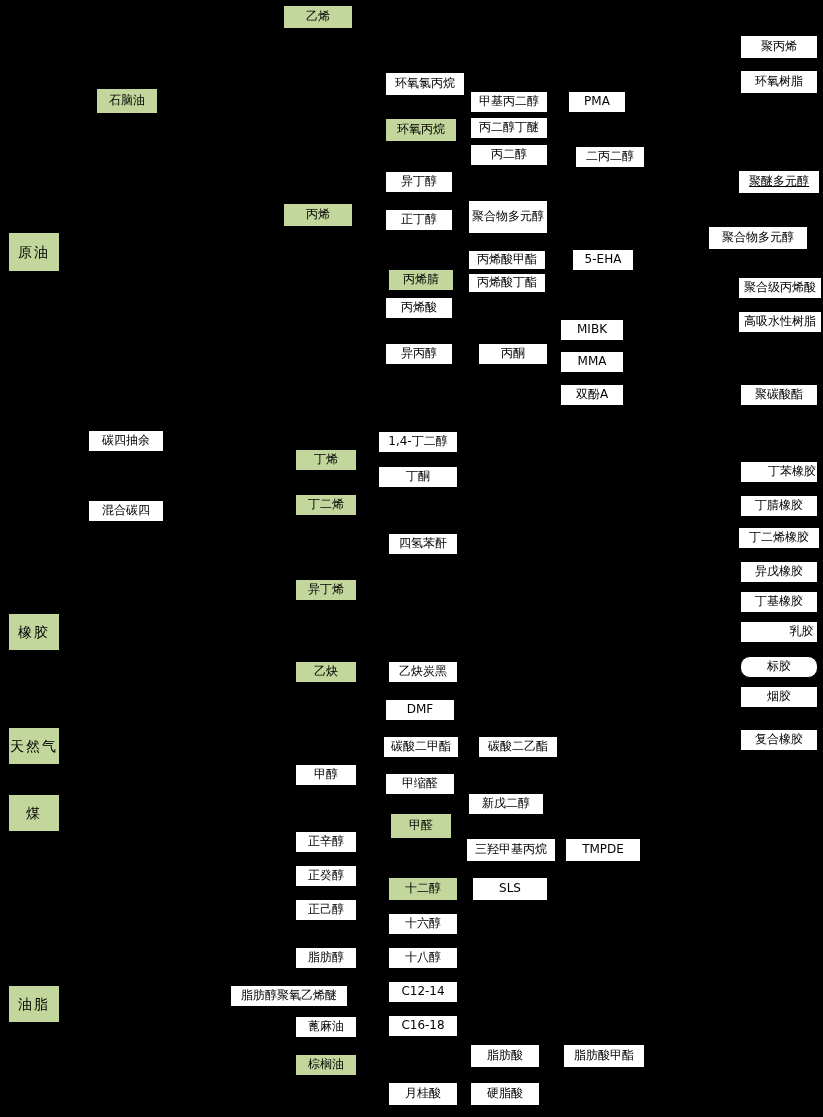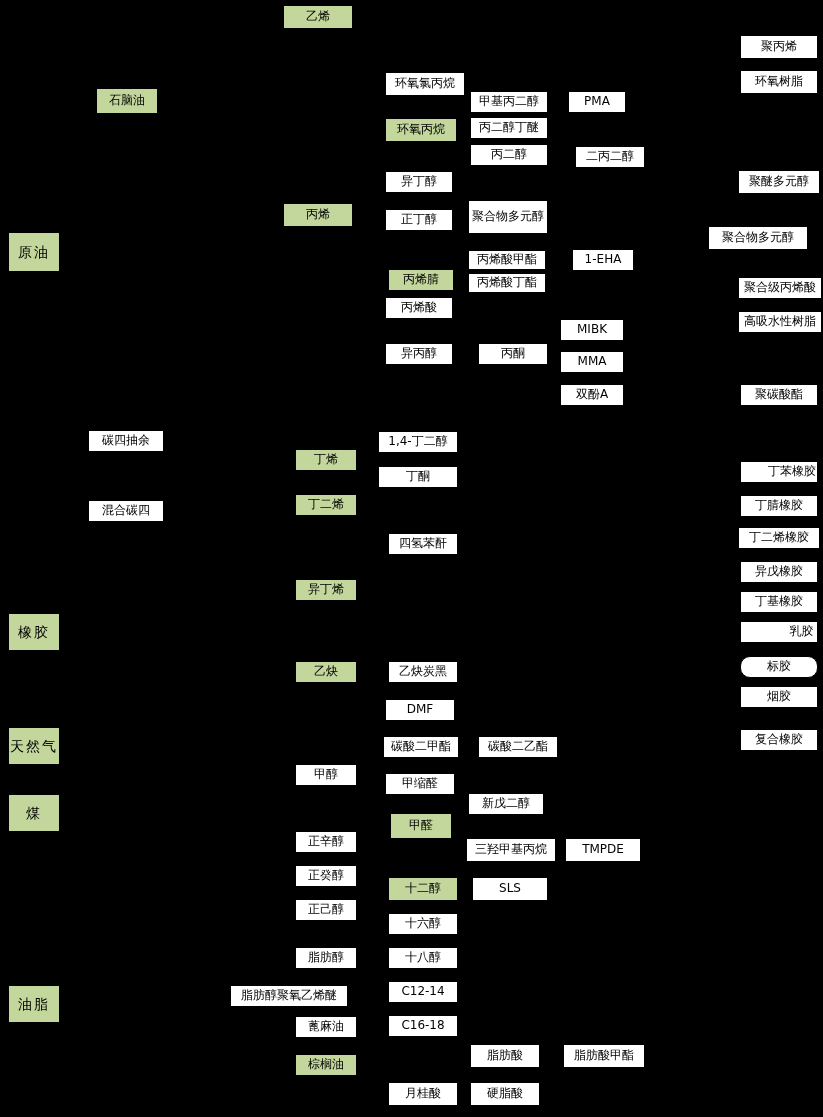--- a/index.html
+++ b/index.html
@@ -122,27 +122,27 @@
       <div class="node" style="left: 740px; top: 35px; width: 78px; height: 24px;">聚丙烯</div>
       <div class="node" style="left: 740px; top: 70px; width: 78px; height: 24px;">环氧树脂</div>
       <div class="node" style="left: 385px; top: 72px; width: 80px; height: 24px;">环氧氯丙烷</div>
       <div class="node green" style="left: 96px; top: 88px; width: 62px; height: 26px;">石脑油</div>
       <div class="node" style="left: 470px; top: 91px; width: 78px; height: 22px;">甲基丙二醇</div>
       <div class="node" style="left: 568px; top: 91px; width: 58px; height: 22px;">PMA</div>
       <div class="node" style="left: 470px; top: 117px; width: 78px; height: 22px;">丙二醇丁醚</div>
       <div class="node green" style="left: 385px; top: 118px; width: 72px; height: 24px;">环氧丙烷</div>
       <div class="node" style="left: 470px; top: 144px; width: 78px; height: 22px;">丙二醇</div>
       <div class="node" style="left: 575px; top: 146px; width: 70px; height: 22px;">二丙二醇</div>
-      <div class="node" style="left: 738px; top: 170px; width: 82px; height: 24px;">聚醚多元醇</div>
+      <div class="node" style="left: 738px; top: 170px; width: 82px; height: 24px; text-decoration: underline;">聚醚多元醇</div>
       <div class="node" style="left: 385px; top: 171px; width: 68px; height: 22px;">异丁醇</div>
       <div class="node" style="left: 468px; top: 200px; width: 80px; height: 34px;">聚合物多元醇</div>
       <div class="node green" style="left: 283px; top: 203px; width: 70px; height: 24px;">丙烯</div>
       <div class="node" style="left: 385px; top: 209px; width: 68px; height: 22px;">正丁醇</div>
       <div class="node" style="left: 708px; top: 226px; width: 100px; height: 24px;">聚合物多元醇</div>
-      <div class="node" style="left: 572px; top: 249px; width: 62px; height: 22px;">1-EHA</div>
+      <div class="node" style="left: 572px; top: 249px; width: 62px; height: 22px;">5-EHA</div>
       <div class="node" style="left: 468px; top: 250px; width: 78px; height: 20px;">丙烯酸甲酯</div>
       <div class="node green" style="left: 388px; top: 269px; width: 66px; height: 22px;">丙烯腈</div>
       <div class="node" style="left: 468px; top: 273px; width: 78px; height: 20px; font-family: Liberation Serif, serif;">丙烯酸丁酯</div>
       <div class="node" style="left: 738px; top: 277px; width: 84px; height: 22px;">聚合级丙烯酸</div>
       <div class="node" style="left: 385px; top: 297px; width: 68px; height: 22px;">丙烯酸</div>
       <div class="node" style="left: 738px; top: 311px; width: 84px; height: 22px;">高吸水性树脂</div>
       <div class="node" style="left: 560px; top: 319px; width: 64px; height: 22px;">MIBK</div>
       <div class="node" style="left: 385px; top: 343px; width: 68px; height: 22px;">异丙醇</div>
       <div class="node" style="left: 478px; top: 343px; width: 70px; height: 22px;">丙酮</div>
       <div class="node" style="left: 560px; top: 351px; width: 64px; height: 22px;">MMA</div>

